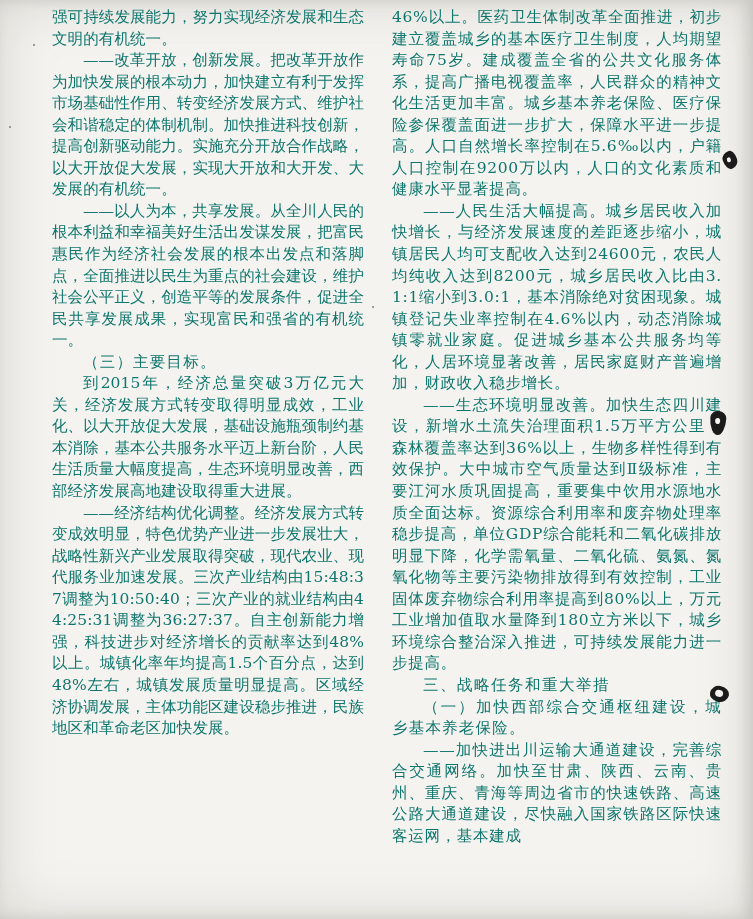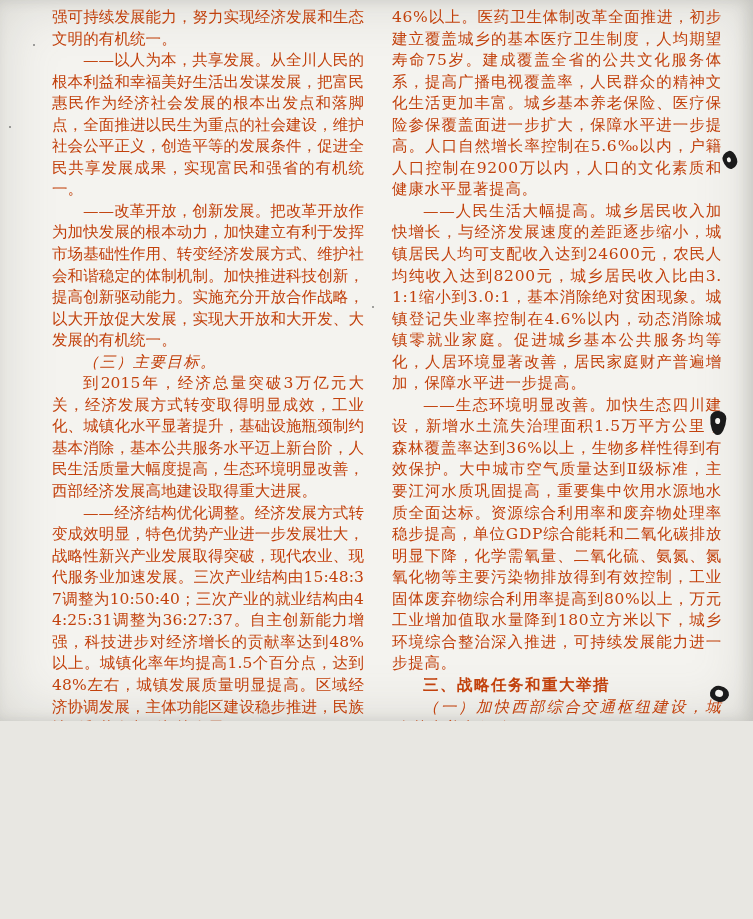--- a/index.html
+++ b/index.html
@@ -3,48 +3,47 @@
 <meta charset="utf-8">
 <style>
   html,body { margin:0; padding:0; }
   body {
     width:753px; height:919px;
     background:#e8e7e2;
     font-family:"DejaVu Serif","Liberation Serif",serif;
   }
   .page {
     position:relative;
-    width:753px; height:721px;
+    width:753px; height:919px;
     background:#f4f3ef;
     overflow:hidden;
-    color:#c2410c;
+    color:#0f766e;
     box-shadow: inset 0 0 55px rgba(110,110,100,0.22), inset -6px 0 14px rgba(90,90,85,0.18);
   }
   .col {
     position:absolute; top:7px;
     text-align:justify;
     text-justify:inter-ideograph;
     word-break:break-all;
     font-size:15.5px;
     line-height:21.55px;
     letter-spacing:0.1px;
   }
   .col-left  { left:52px;  width:312px; }
   .col-right { left:392px; width:330px; letter-spacing:0.7px; }
   .col p { margin:0; padding:0; }
   .p-indent { text-indent:2em; }
   .p-kai {
     text-indent:2em;
-    font-style:italic;
     letter-spacing:1.2px;
   }
   .p-heading {
     text-indent:2em;
     font-family:"DejaVu Sans","Liberation Sans",sans-serif;
-    font-weight:bold;
+    font-weight:normal;
     letter-spacing:1.5px;
   }
   
   .blot { position:absolute; background:#1b1b1b; }
   .blot::after {
     content:""; position:absolute; background:#f4f3ef; border-radius:50%;
   }
   .blot-1 {
     left:723px; top:151px; width:14px; height:18px;
     border-radius:62% 38% 55% 45% / 40% 55% 45% 60%;
@@ -68,31 +67,31 @@
   .speck-2 { left:9px; top:126px; width:2px; height:2px; }
   .speck-3 { left:372px; top:306px; width:2px; height:2px; }
 </style>
 </head>
 <body>
 
 <div class="page">
 
   <div class="col col-left">
     <p>强可持续发展能力，努力实现经济发展和生态文明的有机统一。</p>
+    <p class="p-indent">——改革开放，创新发展。把改革开放作为加快发展的根本动力，加快建立有利于发挥市场基础性作用、转变经济发展方式、维护社会和谐稳定的体制机制。加快推进科技创新，提高创新驱动能力。实施充分开放合作战略，以大开放促大发展，实现大开放和大开发、大发展的有机统一。</p>
     <p class="p-indent">——以人为本，共享发展。从全川人民的根本利益和幸福美好生活出发谋发展，把富民惠民作为经济社会发展的根本出发点和落脚点，全面推进以民生为重点的社会建设，维护社会公平正义，创造平等的发展条件，促进全民共享发展成果，实现富民和强省的有机统一。</p>
-    <p class="p-indent">——改革开放，创新发展。把改革开放作为加快发展的根本动力，加快建立有利于发挥市场基础性作用、转变经济发展方式、维护社会和谐稳定的体制机制。加快推进科技创新，提高创新驱动能力。实施充分开放合作战略，以大开放促大发展，实现大开放和大开发、大发展的有机统一。</p>
     <p class="p-kai">（三）主要目标。</p>
-    <p class="p-indent">到2015年，经济总量突破3万亿元大关，经济发展方式转变取得明显成效，工业化、城镇化水平显著提升，基础设施瓶颈制约基本消除，基本公共服务水平迈上新台阶，人民生活质量大幅度提高，生态环境明显改善，西部经济发展高地建设取得重大进展。</p>
+    <p class="p-indent">到2015年，经济总量突破3万亿元大关，经济发展方式转变取得明显成效，工业化、以大开放促大发展，基础设施瓶颈制约基本消除，基本公共服务水平迈上新台阶，人民生活质量大幅度提高，生态环境明显改善，西部经济发展高地建设取得重大进展。</p>
     <p class="p-indent">——经济结构优化调整。经济发展方式转变成效明显，特色优势产业进一步发展壮大，战略性新兴产业发展取得突破，现代农业、现代服务业加速发展。三次产业结构由15:48:37调整为10:50:40；三次产业的就业结构由44:25:31调整为36:27:37。自主创新能力增强，科技进步对经济增长的贡献率达到48%以上。城镇化率年均提高1.5个百分点，达到48%左右，城镇发展质量明显提高。区域经济协调发展，主体功能区建设稳步推进，民族地区和革命老区加快发展。</p>
 
   </div>
 
   <div class="col col-right">
     <p>46%以上。医药卫生体制改革全面推进，初步建立覆盖城乡的基本医疗卫生制度，人均期望寿命75岁。建成覆盖全省的公共文化服务体系，提高广播电视覆盖率，人民群众的精神文化生活更加丰富。城乡基本养老保险、医疗保险参保覆盖面进一步扩大，保障水平进一步提高。人口自然增长率控制在5.6‰以内，户籍人口控制在9200万以内，人口的文化素质和健康水平显著提高。</p>
-    <p class="p-indent">——人民生活大幅提高。城乡居民收入加快增长，与经济发展速度的差距逐步缩小，城镇居民人均可支配收入达到24600元，农民人均纯收入达到8200元，城乡居民收入比由3.1:1缩小到3.0:1，基本消除绝对贫困现象。城镇登记失业率控制在4.6%以内，动态消除城镇零就业家庭。促进城乡基本公共服务均等化，人居环境显著改善，居民家庭财产普遍增加，保障水平进一步提高。</p>
+    <p class="p-indent">——人民生活大幅提高。城乡居民收入加快增长，与经济发展速度的差距逐步缩小，城镇居民人均可支配收入达到24600元，农民人均纯收入达到8200元，城乡居民收入比由3.1:1缩小到3.0:1，基本消除绝对贫困现象。城镇登记失业率控制在4.6%以内，动态消除城镇零就业家庭。促进城乡基本公共服务均等化，人居环境显著改善，居民家庭财产普遍增加，财政收入稳步增长。</p>
     <p class="p-indent">——生态环境明显改善。加快生态四川建设，新增水土流失治理面积1.5万平方公里，森林覆盖率达到36%以上，生物多样性得到有效保护。大中城市空气质量达到Ⅱ级标准，主要江河水质巩固提高，重要集中饮用水源地水质全面达标。资源综合利用率和废弃物处理率稳步提高，单位GDP综合能耗和二氧化碳排放明显下降，化学需氧量、二氧化硫、氨氮、氮氧化物等主要污染物排放得到有效控制，工业固体废弃物综合利用率提高到80%以上，万元工业增加值取水量降到180立方米以下，城乡环境综合整治深入推进，可持续发展能力进一步提高。</p>
     <p class="p-heading">三、战略任务和重大举措</p>
     <p class="p-kai">（一）加快西部综合交通枢纽建设，城乡基本养老保险。</p>
     <p class="p-indent">——加快进出川运输大通道建设，完善综合交通网络。加快至甘肃、陕西、云南、贵州、重庆、青海等周边省市的快速铁路、高速公路大通道建设，尽快融入国家铁路区际快速客运网，基本建成</p>
   </div>
 
   <div class="blot blot-1"></div>
   <div class="blot blot-2"></div>
   <div class="blot blot-3"></div>
   <div class="speck speck-1"></div>

